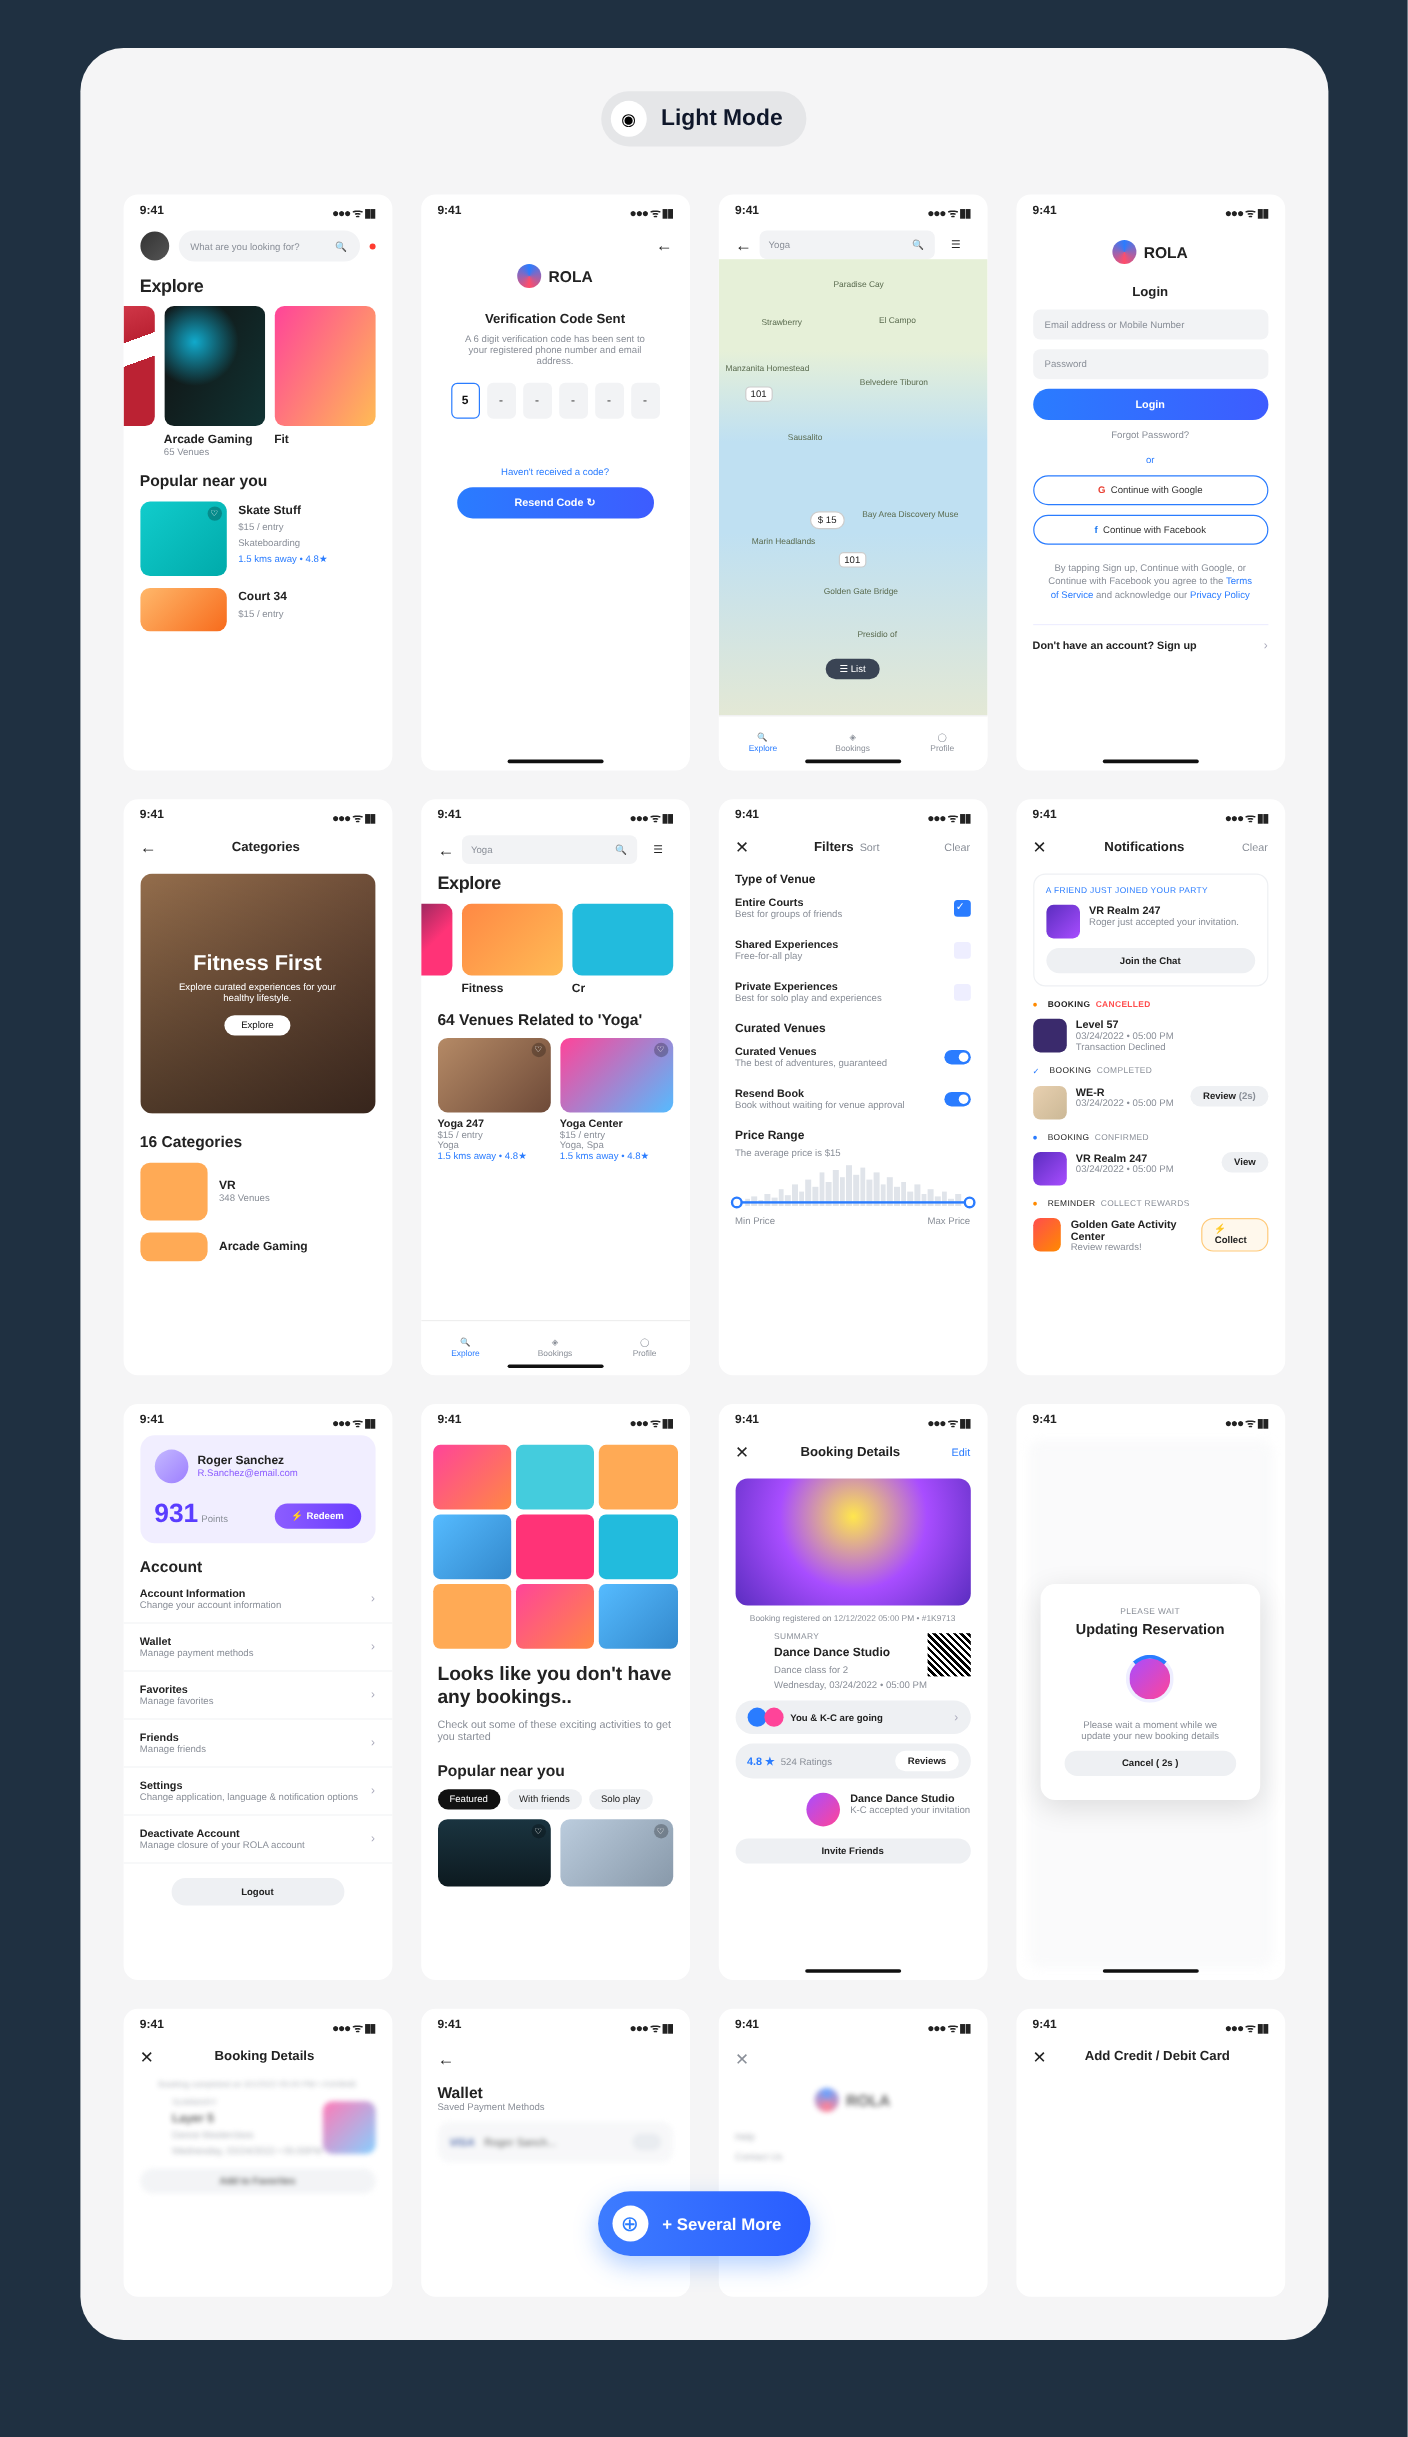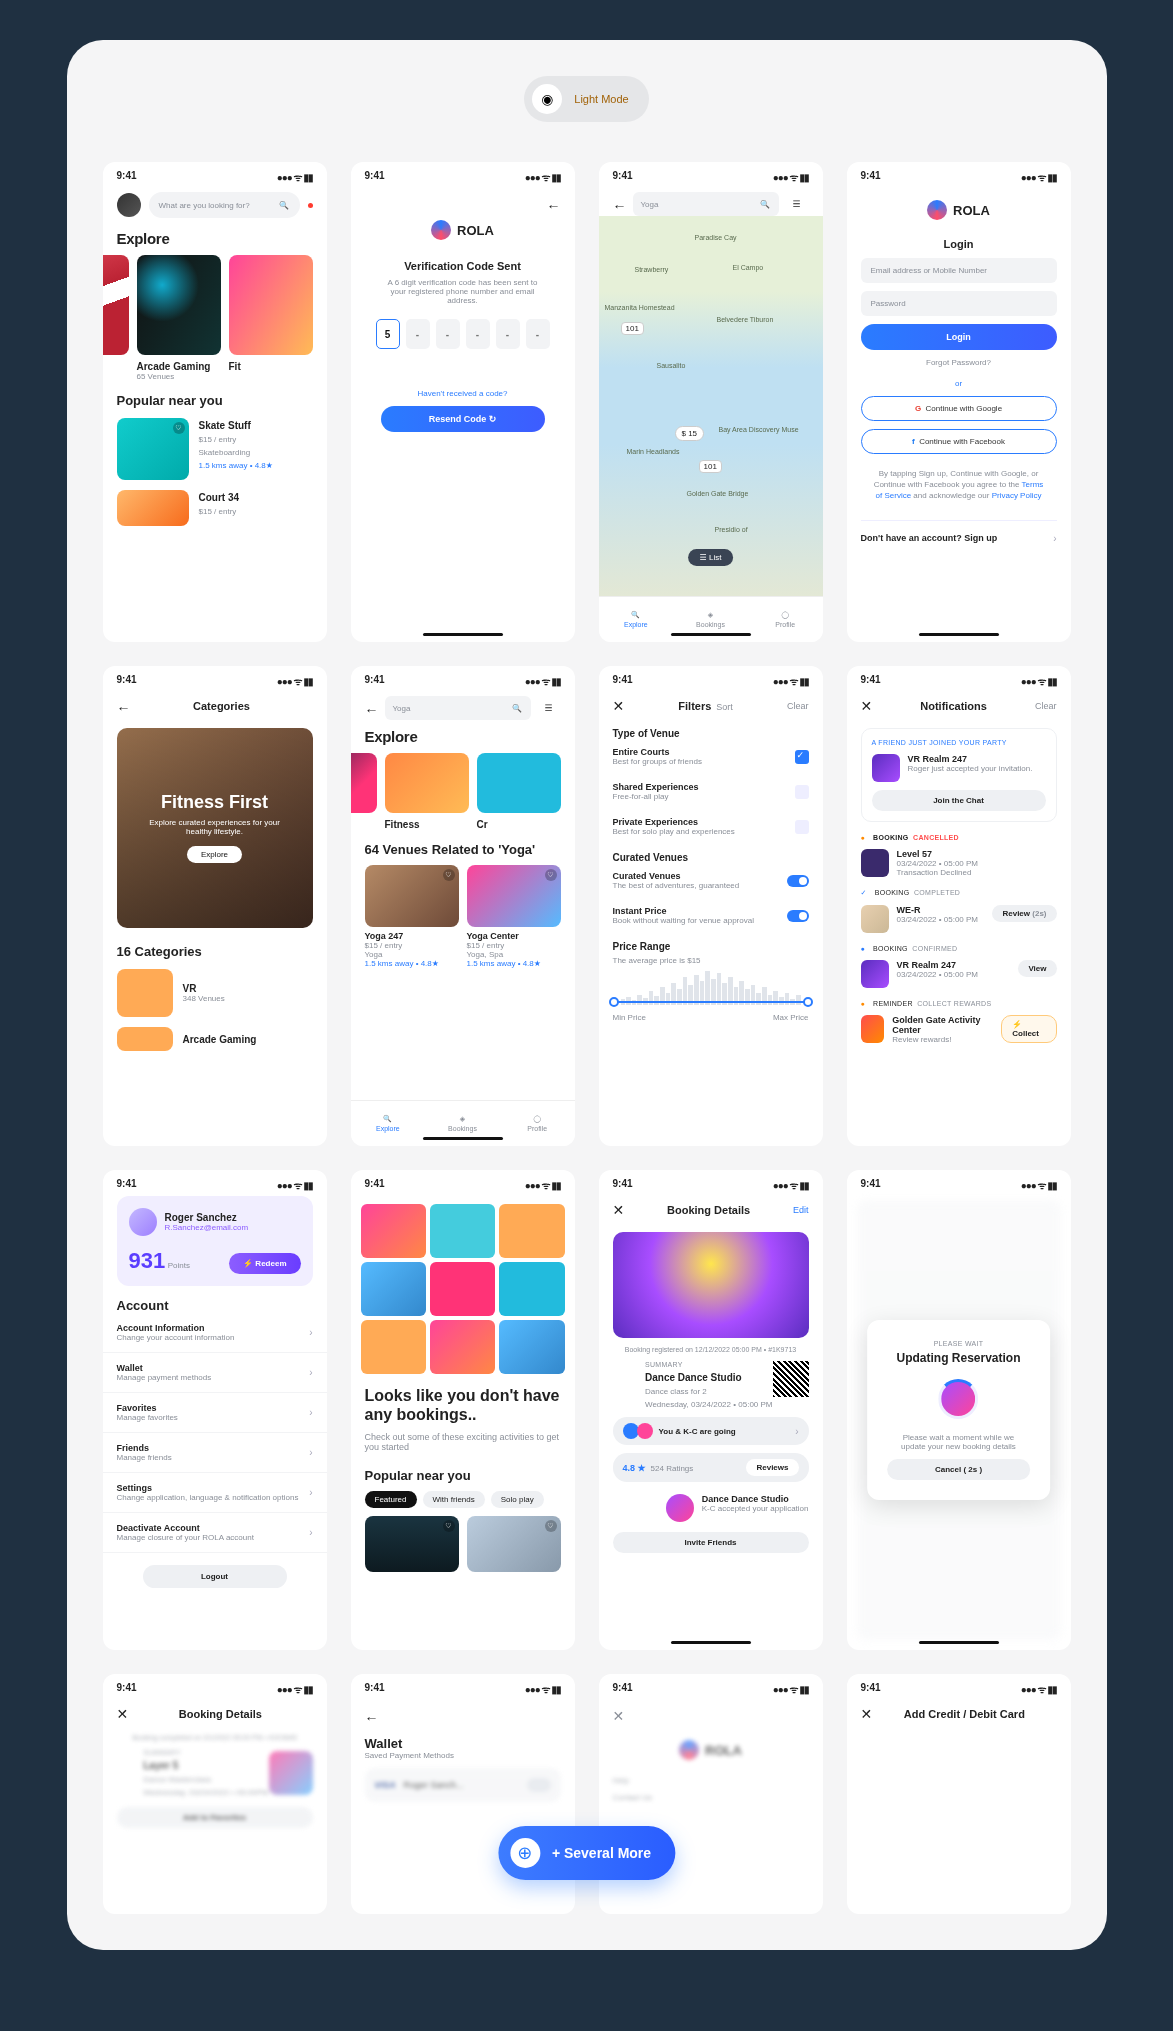--- a/index.html
+++ b/index.html
@@ -14,21 +14,21 @@
   width: 1040px;
   margin: 0 auto;
   padding: 36px;
 }
 .mode-badge {
   display: flex; align-items: center; gap: 12px;
   background: #e5e6e8; border-radius: 28px; padding: 8px 20px 8px 8px;
   width: fit-content; margin: 0 auto 40px;
 }
 .mode-badge .ic { width: 30px; height: 30px; background: #fff; border-radius: 50%; display: flex; align-items: center; justify-content: center; font-size: 14px; }
-.mode-badge span { font-size: 11px; font-weight: 400; color: #a16207; }
+.mode-badge span { font-size: 19px; font-weight: 700; color: #0f172a; }
 .grid { display: grid; grid-template-columns: repeat(4, 1fr); gap: 24px; }
 .phone {
   background: #fff; border-radius: 12px; overflow: hidden;
   height: 480px; position: relative; font-size: 9px; color: #222;
 }
 .status-bar { display: flex; justify-content: space-between; padding: 8px 14px 4px; font-size: 10px; font-weight: 700; }
 .status-bar .sig { letter-spacing: -1px; }
 .hr { height: 3px; width: 80px; background: #111; border-radius: 3px; position: absolute; bottom: 6px; left: 50%; transform: translateX(-50%); }
 
 
@@ -459,21 +459,21 @@
     <div style="font-weight:700;font-size:10px;margin-top:8px">Curated Venues</div>
     <div class="filt-row">
               <div class="col">
                 <b>Curated Venues</b>
                 <span class="sub">The best of adventures, guaranteed</span>
               </div>
               <div class="tog"></div>
             </div>
     <div class="filt-row">
               <div class="col">
-                <b>Instant Price</b>
+                <b>Resend Book</b>
                 <span class="sub">Book without waiting for venue approval</span>
               </div>
               <div class="tog"></div>
             </div>
     <div style="font-weight:700;font-size:10px;margin-top:8px">Price Range</div>
     <div class="sub" style="margin-top:4px">The average price is $15</div>
     <div class="range-chart" id="range-chart">
               <div style="height: 6px;"></div>
               <div style="height: 8px;"></div>
               <div style="height: 5px;"></div>
@@ -728,21 +728,21 @@
             <span style="margin-left:auto" class="chev">›</span>
           </div>
   <div class="rate-pill">
             <span><b style="color:#2a7cff">4.8 ★</b> &nbsp;<span class="sub">524 Ratings</span></span>
             <span class="btn-sm" style="background:#fff">Reviews</span>
           </div>
   <div class="p14 mt12 gh-row">
             <div class="avat" style="border-radius:50%;background:linear-gradient(135deg,#a84dff,#f49)"></div>
             <div class="col">
               <b style="font-size:9px">Dance Dance Studio</b>
-              <span class="sub">K-C accepted your application</span>
+              <span class="sub">K-C accepted your invitation</span>
             </div>
           </div>
   <div class="btn-sm-full" style="margin:10px 14px 0">Invite Friends</div>
   <div class="hr"></div>
 </div>
 
 <div class="phone">
   <div class="status-bar">
             <span>9:41</span>
             <span class="sig">●●● ᯤ ▮▮</span>

